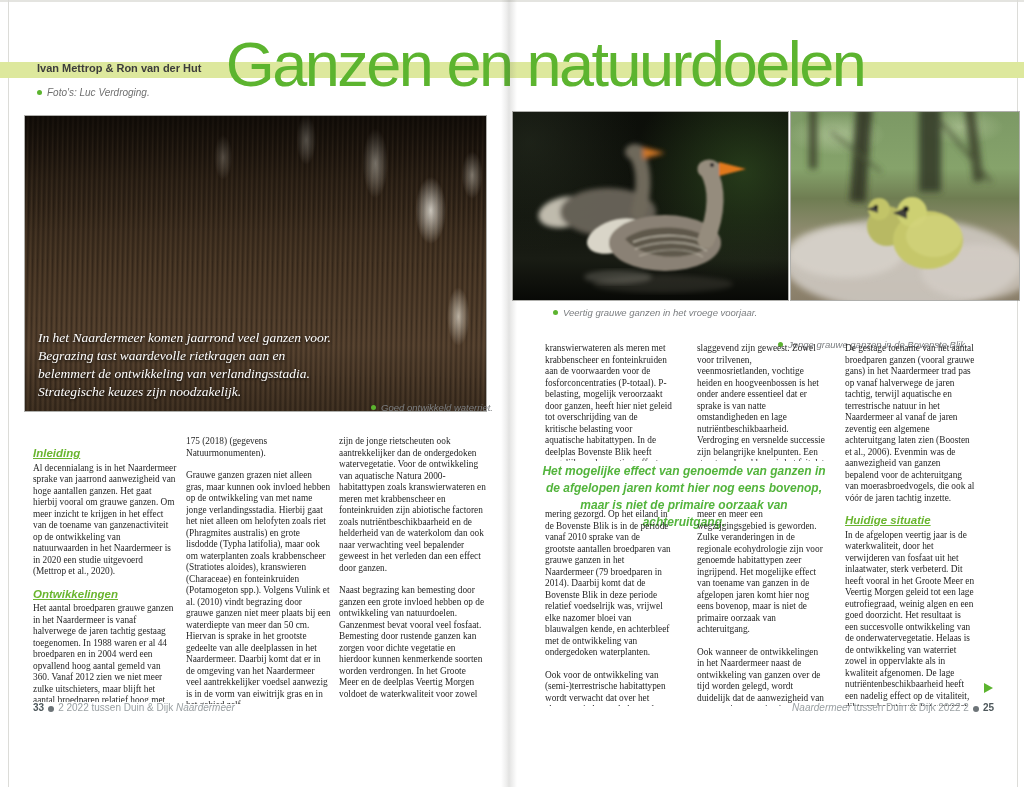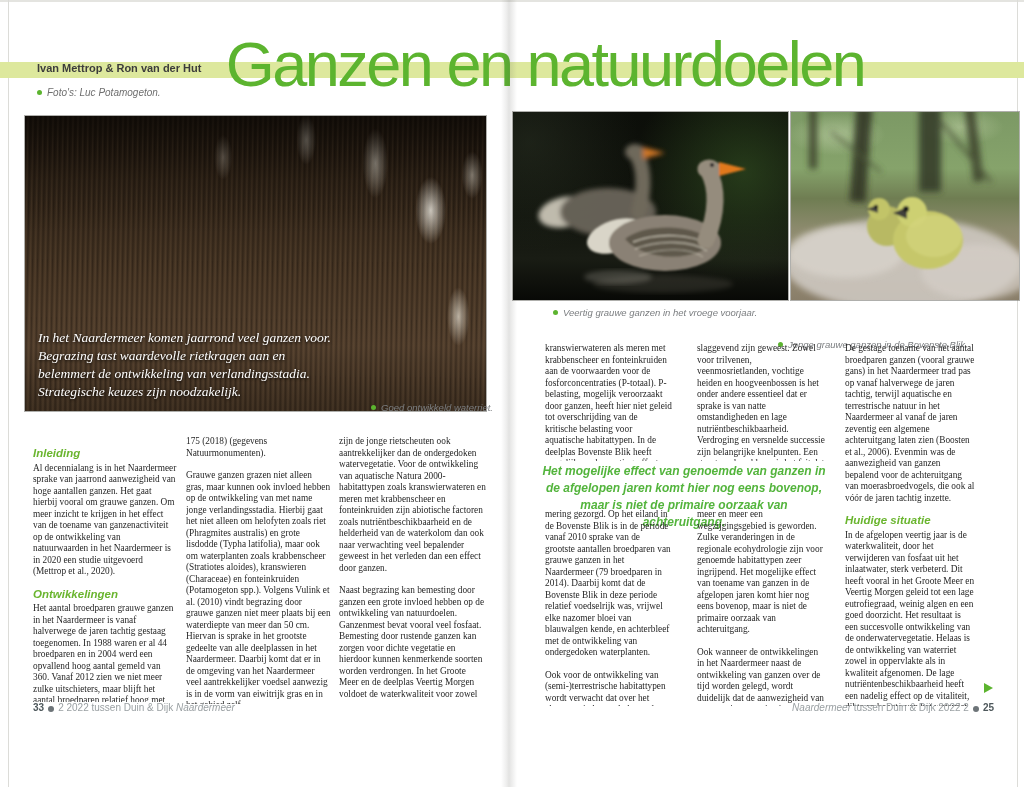--- a/index.html
+++ b/index.html
@@ -52,21 +52,21 @@
   .caption{position:absolute;font-size:9.5px;font-style:italic;color:#7b7e80;}
   #cap-reeds{left:32px;top:402px;width:461px;text-align:right;}
   #cap-geese{left:553px;top:307px;}
   #cap-goslings{left:778px;top:307px;margin-top:32px;}
 
   
   .col{position:absolute;font-family:"Liberation Serif",serif;font-size:9.3px;line-height:11.5px;
     color:#262626;}
   .col p{margin:0 0 11px 0;}
   .h-green{font-family:"Liberation Sans",sans-serif;font-style:italic;font-weight:bold;
-    font-size:11.5px;color:#6ab52f;margin:0 0 3px 0;}
+    font-size:11.5px;color:#6ab52f;margin:0 0 3px 0;text-decoration:underline;}
   #lcol1{left:33px;top:448px;width:144px;height:254px;overflow:hidden;}
   #lcol2{left:186px;top:436px;width:145px;height:268px;overflow:hidden;}
   #lcol3{left:339px;top:436px;width:147px;height:268px;overflow:hidden;}
   #rcol1top{left:545px;top:343px;width:127px;height:118px;overflow:hidden;}
   #rcol2top{left:697px;top:343px;width:128px;height:118px;overflow:hidden;}
   #rcol1bot{left:545px;top:509px;width:127px;height:197px;overflow:hidden;}
   #rcol2bot{left:697px;top:509px;width:128px;height:197px;overflow:hidden;}
   #rcol3{left:845px;top:343px;width:130px;height:363px;overflow:hidden;}
   .pullquote{position:absolute;left:538px;top:463px;width:292px;text-align:center;
     font-style:italic;font-weight:bold;font-size:12px;line-height:17px;color:#53b43c;}
@@ -88,21 +88,21 @@
 <div class="spread">
 
   <div class="scan-top"></div>
   <div class="scan-left"></div>
   <div class="scan-right"></div>
 
   <div class="band"></div>
   <div class="page-title">Ganzen en natuurdoelen</div>
   <div class="authors">Ivan Mettrop &amp; Ron van der Hut</div>
   <div class="credit">
-    <span class="gdot"></span><span>Foto's: Luc Potamogeton.</span>
+    <span class="gdot"></span><span>Foto's: Luc Verdroging.</span>
   </div>
 
   <div class="photo" id="photo-reeds">
     <div class="overlay">In het Naardermeer komen jaarrond veel ganzen voor. Begrazing tast waardevolle rietkragen aan en belemmert de ontwikkeling van verlandingsstadia. Strategische keuzes zijn noodzakelijk.</div>
   </div>
   <div class="caption" id="cap-reeds">
     <span class="gdot"></span><span>Goed ontwikkeld waterriet.</span>
   </div>
 
   <div class="col" id="lcol1">

